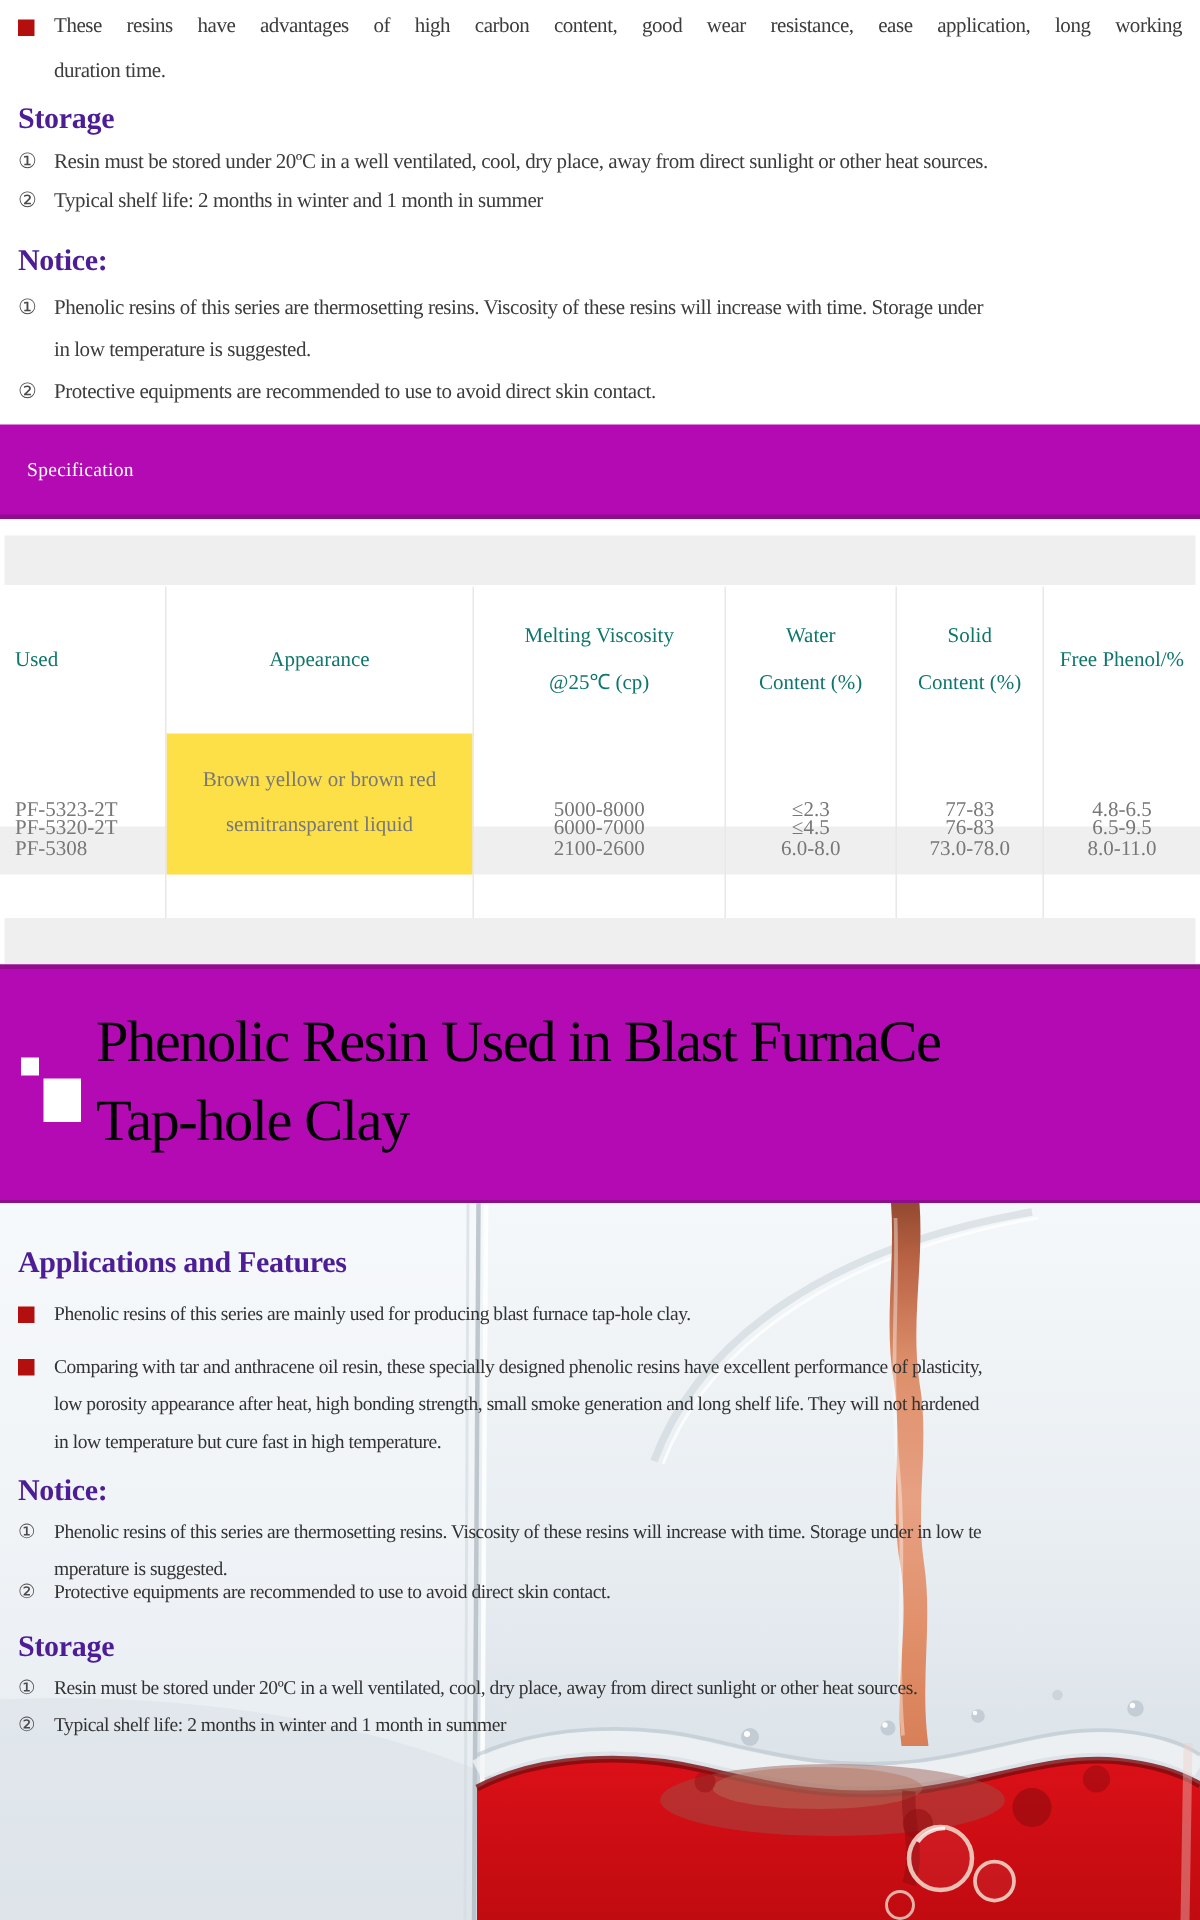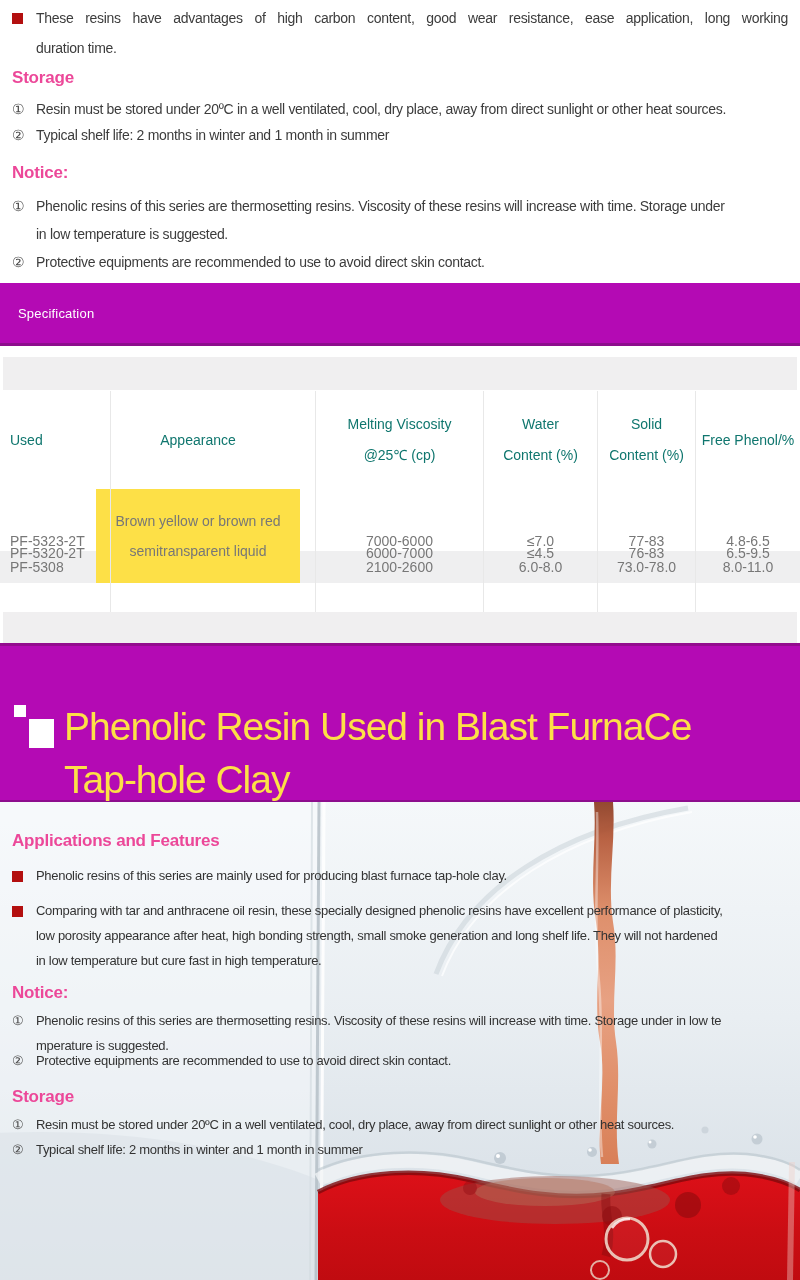--- a/index.html
+++ b/index.html
@@ -1,47 +1,47 @@
 <!DOCTYPE html>
 <html><head>
 <meta charset="utf-8">
 <style>
   html,body{margin:0;padding:0;background:#fff;}
   .page{position:relative;width:800px;height:1280px;background:#fff;overflow:hidden;
-        font-family:Liberation Sans, sans-serif;color:#3c3c3c;}
+        font-family:Liberation Serif, serif;color:#3c3c3c;}
   
   .sqicon{position:absolute;width:11px;height:11px;background:#b30f0f;}
-  .h-red{position:absolute;left:12px;margin:0;font-size:17px;font-weight:600;color:#ec4899;letter-spacing:-.2px;white-space:nowrap;}
+  .h-red{position:absolute;left:12px;margin:0;font-size:20px;font-weight:600;color:#4c1d95;letter-spacing:-.2px;white-space:nowrap;}
   .body-top{font-size:14px;letter-spacing:-.3px;}
   .body-bot{font-size:13px;letter-spacing:-.3px;color:#333;}
   .item{position:absolute;left:12px;white-space:nowrap;line-height:28px;}
   .item .num{display:inline-block;width:24px;color:#4a4a4a;}
   .item .cont{display:block;margin-left:24px;}
   .para{position:absolute;left:36px;width:752px;line-height:30px;}
   .jline{display:block;text-align:justify;text-align-last:justify;}
   .pline{display:block;white-space:nowrap;}
   
   .banner-spec{position:absolute;top:283px;left:0;width:800px;height:63px;background:#b40ab4;
                border-bottom:3px solid #8d0d8d;box-sizing:border-box;}
   .banner-spec .t{position:absolute;left:18px;top:50%;transform:translateY(-50%);color:#fff;font-size:13px;letter-spacing:.2px;}
   .grayband{position:absolute;left:3px;width:794px;background:#f0eff0;}
   .banner-main{position:absolute;top:643px;left:0;width:800px;height:159px;background:#b40ab4;
                border-top:3px solid #930c8e;border-bottom:2px solid #8d0d8d;box-sizing:border-box;}
-  .banner-main .title{position:absolute;left:64px;top:22px;color:#fde047;font-size:39px;line-height:53px;
-                      font-weight:400;letter-spacing:-1px;margin-top:32px;}
+  .banner-main .title{position:absolute;left:64px;top:22px;color:#000000;font-size:39px;line-height:53px;
+                      font-weight:400;letter-spacing:-1px;}
   .wsq{position:absolute;background:#fff;}
   
   .tbl{position:absolute;top:391px;left:0;width:800px;height:221px;font-size:14px;color:#777;}
   .vline{position:absolute;top:0;width:1px;height:221px;background:#e8e8e8;}
   .stripe{position:absolute;left:0;width:800px;}
   .stripe.g{background:#efeff0;}
   .cell{position:absolute;display:flex;align-items:center;justify-content:center;text-align:center;box-sizing:border-box;}
   .cell.left{justify-content:flex-start;padding-left:10px;text-align:left;}
   .hc{color:#0f766e;line-height:31px;}
-  .c0{left:0;width:110px;} .c1{left:96px;width:204px;} .c2{left:316px;width:167px;}
+  .c0{left:0;width:110px;} .c1{left:111px;width:204px;} .c2{left:316px;width:167px;}
   .c3{left:484px;width:113px;} .c4{left:598px;width:97px;} .c5{left:696px;width:104px;}
   .rh{height:98px;top:0;}
   .r0{top:98px;height:31px;margin-top:48px;} .r1{top:129px;height:42px;} .r2{top:160px;height:32px;}
   .appcell{top:98px;height:94px;background:#fde047;line-height:30px;}
   
   .photo{position:absolute;top:802px;left:0;width:800px;height:478px;}
   .photo svg{position:absolute;top:0;left:0;}
   .photo .item{line-height:25px;}
 </style>
 </head>
@@ -119,22 +119,22 @@
     </div>
     <div class="cell hc rh c5">Free Phenol/%</div>
 
     <div class="cell r0 c0 left">PF-5320-2T</div>
     <div class="cell r0 c2">6000-7000</div>
     <div class="cell r0 c3">≤4.5</div>
     <div class="cell r0 c4">76-83</div>
     <div class="cell r0 c5">6.5-9.5</div>
 
     <div class="cell r1 c0 left">PF-5323-2T</div>
-    <div class="cell r1 c2">7000-6000</div>
-    <div class="cell r1 c3">≤7.0</div>
+    <div class="cell r1 c2">5000-8000</div>
+    <div class="cell r1 c3">≤2.3</div>
     <div class="cell r1 c4">77-83</div>
     <div class="cell r1 c5">4.8-6.5</div>
 
     <div class="cell r2 c0 left">PF-5308</div>
     <div class="cell r2 c2">2100-2600</div>
     <div class="cell r2 c3">6.0-8.0</div>
     <div class="cell r2 c4">73.0-78.0</div>
     <div class="cell r2 c5">8.0-11.0</div>
   </div>
 

